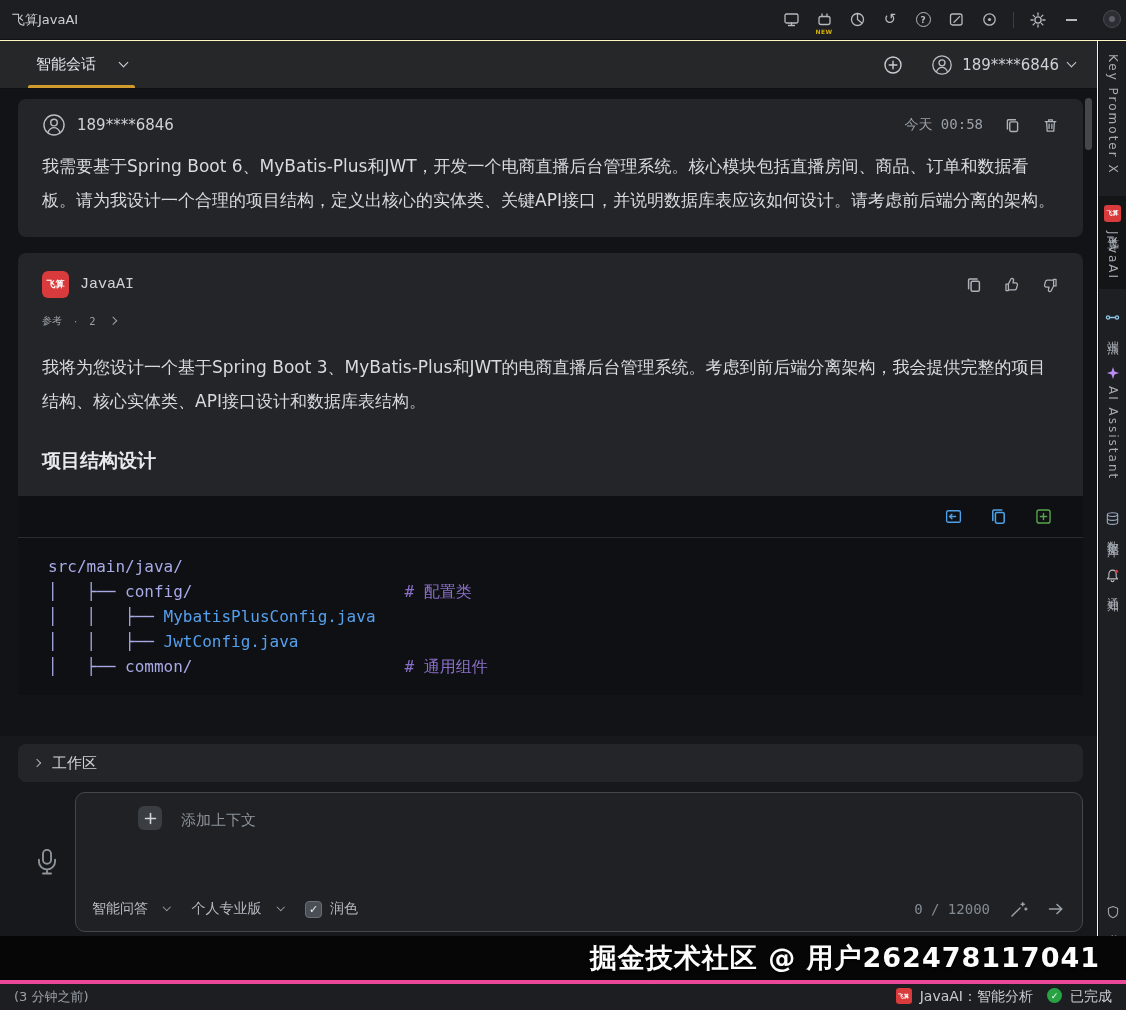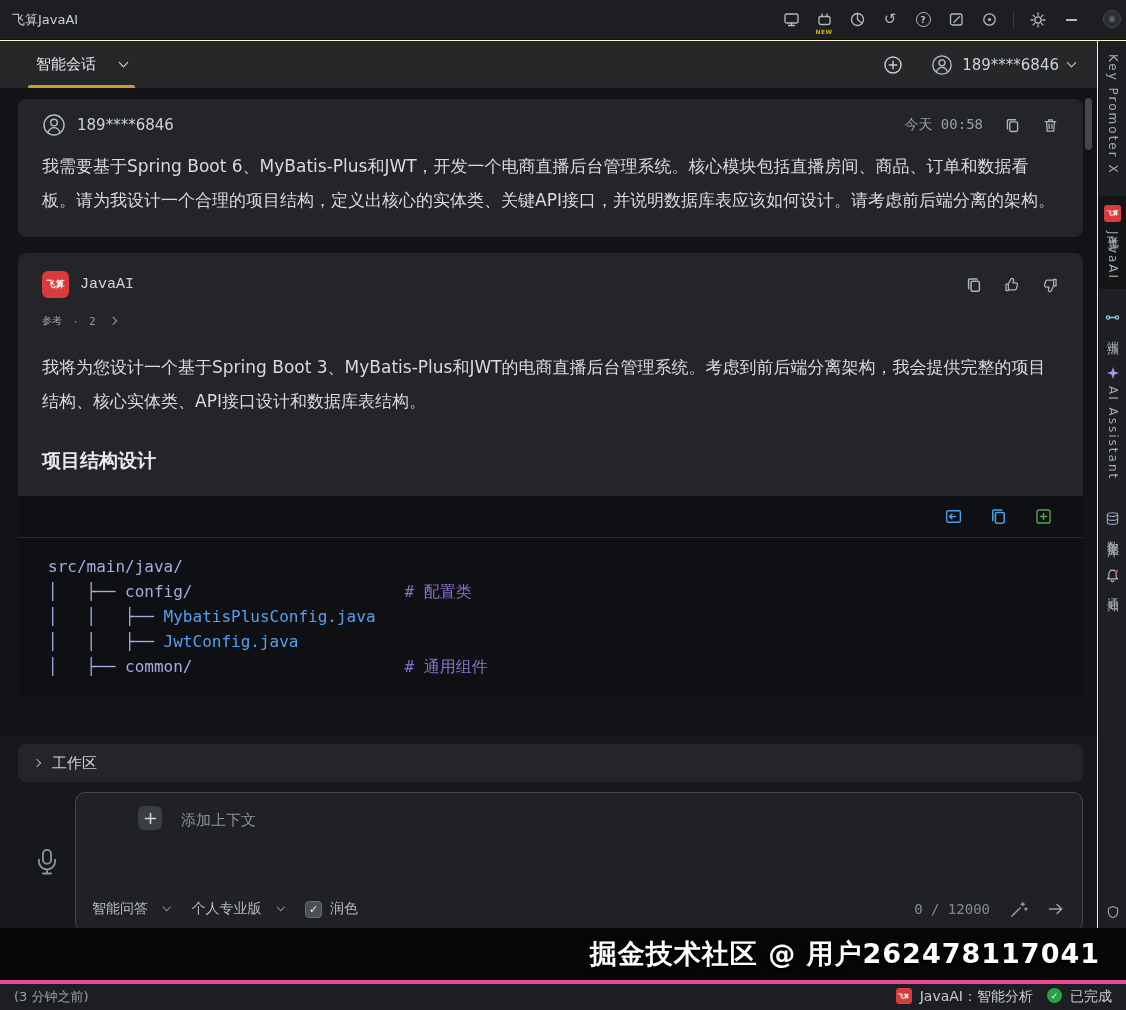--- a/index.html
+++ b/index.html
@@ -121,21 +121,21 @@
   .checkbox {
     width:17px; height:17px; border-radius:4px; background:#4a4e55; border:1px solid #6a6f78;
     display:flex; align-items:center; justify-content:center;
     color:#f0f2f5; font-size:11px; line-height:1;
   }
   .controls-right { margin-left:auto; display:flex; align-items:center; gap:18px; }
   .char-counter { font-size:14px; color:#858b93; font-family:"DejaVu Sans Mono","Liberation Mono",monospace; }
   .ctl-icon { width:20px; height:20px; color:#9aa0a8; cursor:pointer; display:flex; align-items:center; justify-content:center; }
   
   .watermark {
-    position:absolute; left:0; right:0; bottom:30px; height:52px; background:#060607;
+    position:absolute; left:0; right:0; bottom:30px; height:44px; background:#060607;
     display:flex; align-items:center; justify-content:flex-end; padding-right:26px;
     font-size:27px; font-weight:bold; color:#fdfdfd; letter-spacing:1px;
     text-shadow:0 2px 3px rgba(0,0,0,.9);
   }
   .statusbar {
     position:absolute; left:0; right:0; bottom:0; height:30px; background:#1d1e21;
     border-top:4px solid #ec4899; display:flex; align-items:center; padding:0 14px;
     font-size:13px; color:#9aa0a8;
   }
   .status-right { margin-left:auto; display:flex; align-items:flex-start; gap:8px; cursor:pointer; }

